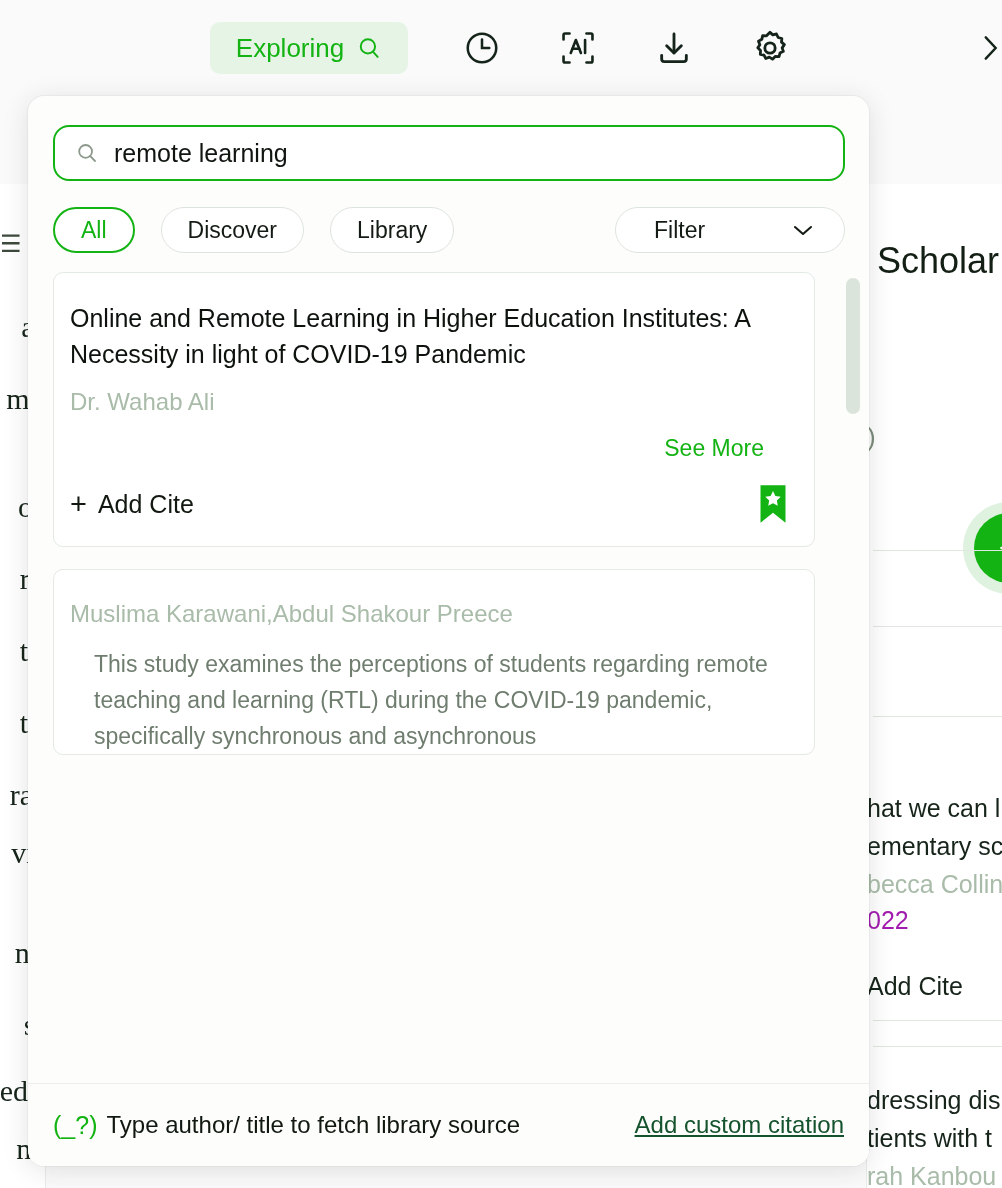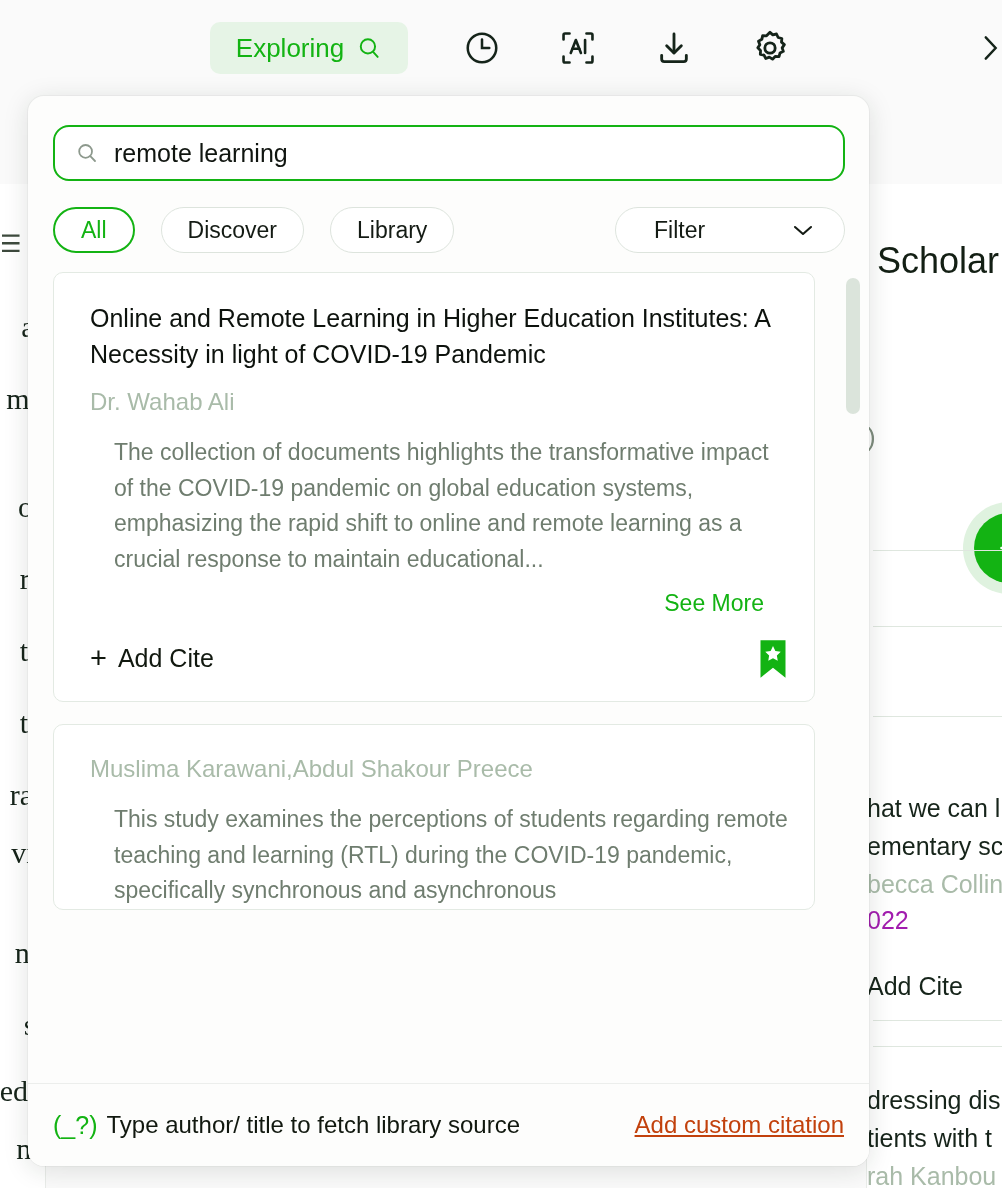--- a/index.html
+++ b/index.html
@@ -250,21 +250,21 @@
     overflow: hidden;
   }
   .result-card {
     position: relative;
     box-sizing: border-box;
     width: 762px;
     margin: 0 0 22px 0;
     background: #ffffff;
     border: 1px solid #e3eae3;
     border-radius: 10px;
-    padding: 28px 26px 0 36px;
+    padding: 28px 26px 0 16px;
   }
   .r-title {
     font-size: 25px;
     line-height: 1.42;
     color: #0d120d;
     margin: 0 0 14px 0;
   }
   .r-authors {
     font-size: 24px;
     color: #a9bba9;
@@ -343,21 +343,21 @@
     margin-right: 9px;
     line-height: 1;
   }
   .hint-text {
     color: #11180f;
     font-size: 24px;
     line-height: 1;
   }
   .add-custom {
     margin-left: auto;
-    color: #c2410c;
+    color: #14532d;
     font-size: 24px;
     text-decoration: underline;
     cursor: pointer;
     line-height: 1;
   }
 </style>
 </head>
 <body>
 
 <div id="root">
@@ -486,21 +486,20 @@
           <path d="M3 4l8 7 8-7"></path>
         </svg>
       </div>
     </div>
 
     <div class="results">
 
       <div class="result-card">
         <div class="r-title">Online and Remote Learning in Higher Education Institutes: A Necessity in light of COVID-19 Pandemic</div>
         <div class="r-authors">Dr. Wahab Ali</div>
-        <div class="r-abstract">The collection of documents highlights the transformative impact of the COVID-19 pandemic on global education systems, emphasizing the rapid shift to online and remote learning as a crucial response to maintain educational...</div>
         <div class="r-seemore-row">
           <span class="r-seemore">See More</span>
         </div>
         <div class="r-footer">
           <div class="add-cite">
             <span class="plus">+</span>
             <span>Add Cite</span>
           </div>
           <svg class="bookmark-ico" viewBox="0 0 24 30">
             <path d="M2 0h20v30l-10-8-10 8z" fill="#13b313"></path>

